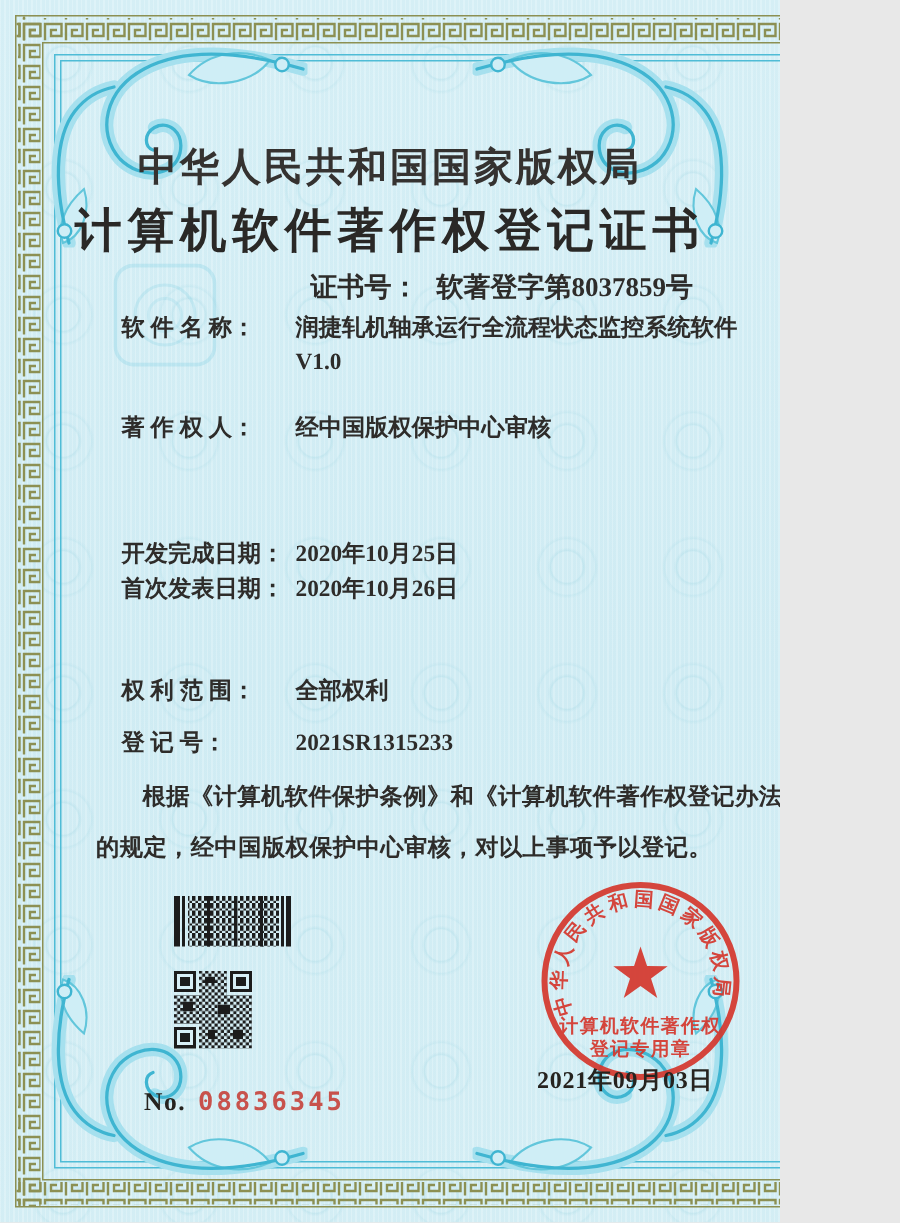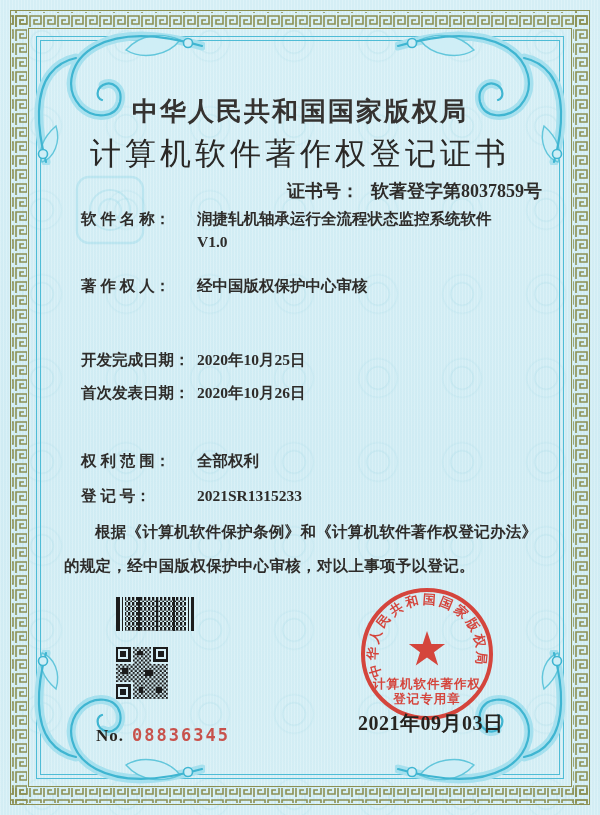--- a/index.html
+++ b/index.html
@@ -1,53 +1,53 @@
 <!DOCTYPE html>
 <html><head>
 <meta charset="utf-8">
 <style>
   html,body{margin:0;padding:0;background:#e8e8e8;}
   .page{
-    position:relative;width:600px;height:815px;overflow:hidden;
+    position:relative;width:520px;height:815px;overflow:hidden;
     background:linear-gradient(180deg,#daf1f7 0%,#d4eef5 55%,#d8f0f6 100%);
     font-family:"Liberation Serif","DejaVu Serif",serif;color:#2e2c2a;
   }
   
   .page::before{
     content:"";position:absolute;inset:0;pointer-events:none;
     background-image:
       radial-gradient(circle at 50% 50%, rgba(140,205,220,0) 10px, rgba(140,205,220,.20) 11px, rgba(140,205,220,0) 13px, rgba(140,205,220,0) 18px, rgba(140,205,220,.14) 19px, rgba(140,205,220,0) 21px),
       repeating-linear-gradient(90deg, rgba(255,255,255,.12) 0 1px, rgba(120,190,210,.05) 1px 3px);
     background-size:84px 84px,auto;
   }
   .abs{position:absolute;}
   svg{display:block;}
   
   .issuer-title{left:0;right:0;top:94px;text-align:center;font-size:26px;font-weight:bold;
     letter-spacing:2px;color:#353230;}
-  .doc-title{left:0;right:0;top:133px;text-align:center;font-size:31px;font-weight:normal;
+  .doc-title{left:0;right:0;top:133px;text-align:center;font-size:31px;font-weight:bold;
     letter-spacing:4px;color:#2a2826;}
   .cert-no{right:58px;top:179px;font-size:18px;font-weight:bold;color:#2e2c2a;}
   .cert-no .val{margin-left:12px;}
   
   .row{left:68px;font-size:15.5px;font-weight:bold;line-height:23px;white-space:nowrap;margin-left:13px;}
   .row .lbl{display:inline-block;width:116px;vertical-align:top;}
   .row .val{display:inline-block;vertical-align:top;white-space:pre-line;}
-  .r1{top:207px}.r2{top:274px}.r3{top:348px}.r4{top:381px}.r5{top:415px}.r6{top:449px}.r7{top:484px}
+  .r1{top:207px}.r2{top:274px}.r3{top:358px}.r4{top:381px}.r5{top:415px}.r6{top:449px}.r7{top:484px}
   .statement{left:64px;width:478px;top:515px;font-size:15.5px;font-weight:bold;
     line-height:34px;text-indent:2em;letter-spacing:.3px;white-space:normal;}
   
   .barcode{left:116px;top:597px;}
   .qrcode{left:116px;top:647px;}
   .serial{left:96px;top:708px;font-size:17px;font-weight:bold;margin-top:17px;}
   .serial .no{color:#26231f;letter-spacing:1px;}
   .serial .num{color:#c7453e;letter-spacing:2px;margin-left:8px;opacity:.92;font-family:"DejaVu Sans Mono","Liberation Mono",monospace;font-weight:600;}
   
   .seal{left:352px;top:582px;opacity:.92;}
-  .issue-date{left:358px;top:710px;font-size:20px;font-weight:bold;letter-spacing:.5px;color:#26231f;}
+  .issue-date{left:358px;top:710px;font-size:16px;font-weight:bold;letter-spacing:.5px;color:#26231f;}
   
   .orn{width:175px;height:135px;}
   .orn.tl{left:30px;top:30px;}
   .orn.tr{right:30px;top:30px;transform:scaleX(-1);}
   .orn.bl{left:30px;bottom:30px;transform:scaleY(-1);}
   .orn.br{right:30px;bottom:30px;transform:scale(-1,-1);}
   .emblem{left:74px;top:174px;opacity:.55;}
 </style>
 </head>
 <body>

